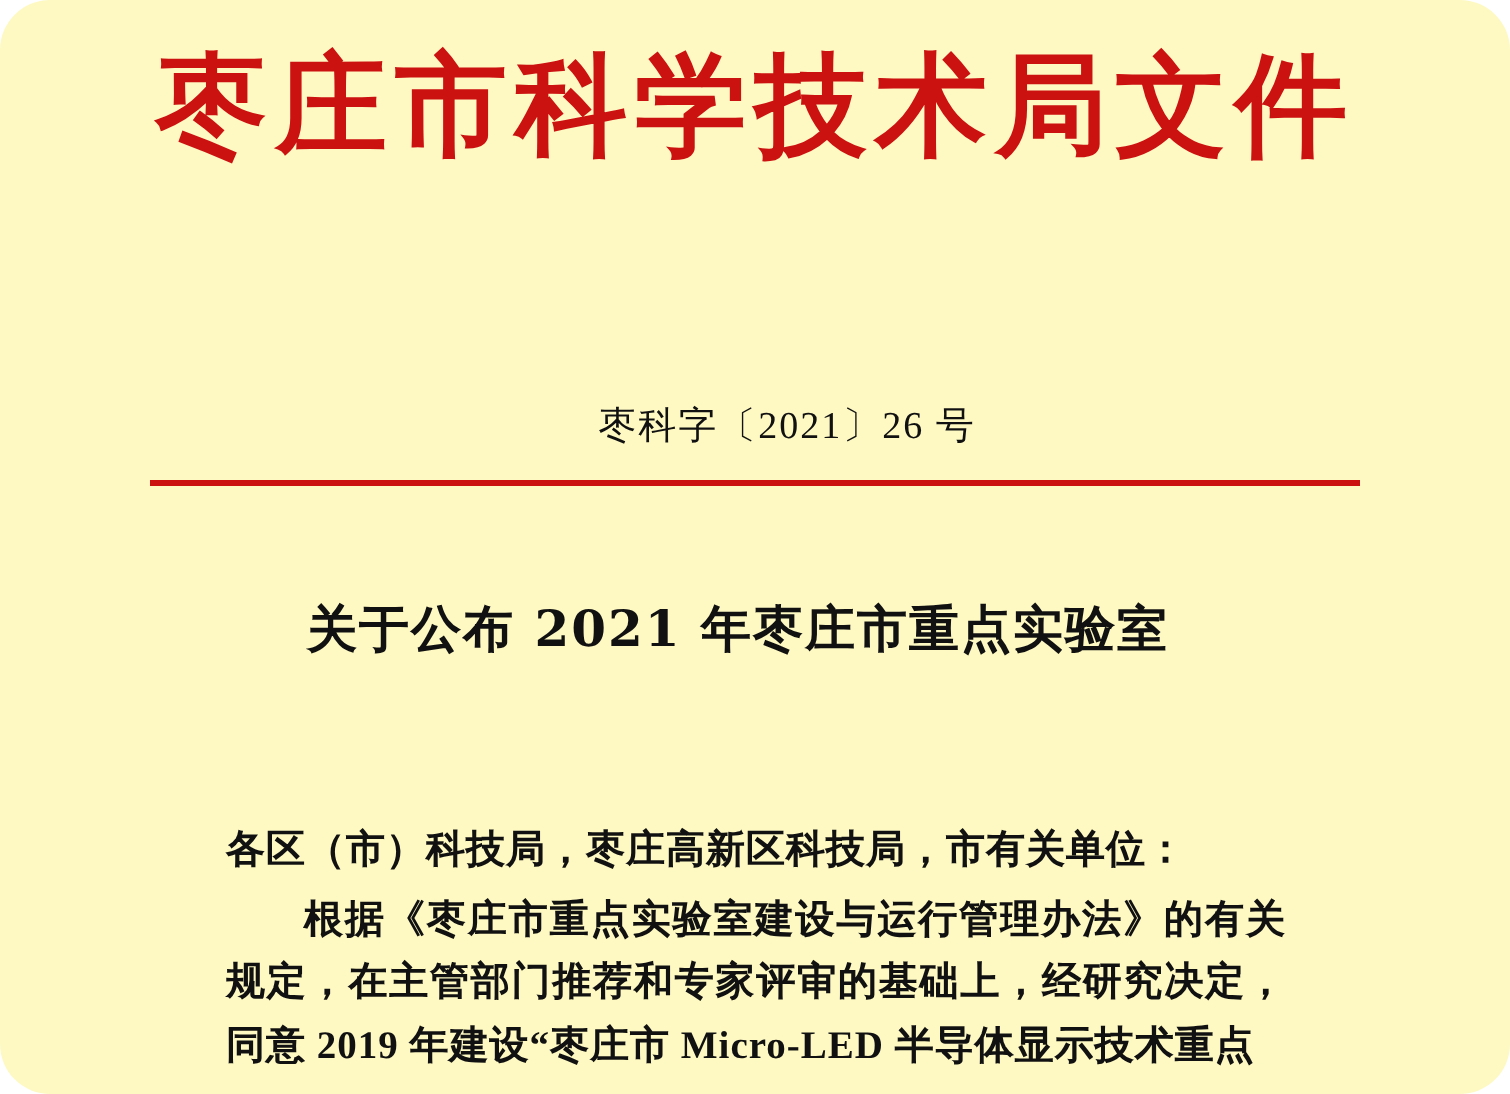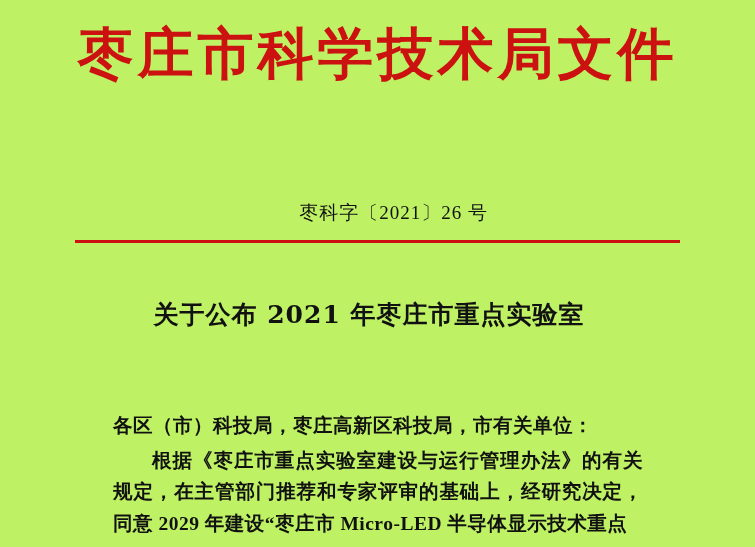--- a/index.html
+++ b/index.html
@@ -10,22 +10,23 @@
     width: 755px;
     height: 547px;
     background: #ffffff;
     font-family: "Liberation Serif", "DejaVu Serif", serif;
     overflow: hidden;
   }
   .page {
     position: relative;
     width: 755px;
     height: 547px;
-    background: #bef264;
+    background: #fef9c3;
     box-sizing: border-box;
+    border-radius: 25px;
   }
   .masthead {
     position: absolute;
     top: 18px;
     left: 0;
     width: 755px;
     text-align: center;
     color: #cc1111;
     font-family: "DejaVu Serif", "Liberation Serif", serif;
     font-weight: bold;
@@ -101,16 +102,16 @@
   <div class="doc-number">枣科字〔2021〕26 号</div>
 
   <div class="red-rule"></div>
 
   <div class="title">
     <span class="line1">关于公布 2021 年枣庄市重点实验室</span>
   </div>
 
   <div class="body-text">
     <p>各区（市）科技局，枣庄高新区科技局，市有关单位：</p>
-    <p class="indent">根据《枣庄市重点实验室建设与运行管理办法》的有关规定，在主管部门推荐和专家评审的基础上，经研究决定，同意 2029 年建设“枣庄市 Micro-LED 半导体显示技术重点</p>
+    <p class="indent">根据《枣庄市重点实验室建设与运行管理办法》的有关规定，在主管部门推荐和专家评审的基础上，经研究决定，同意 2019 年建设“枣庄市 Micro-LED 半导体显示技术重点</p>
   </div>
 
 </div>
 
 </body></html>

